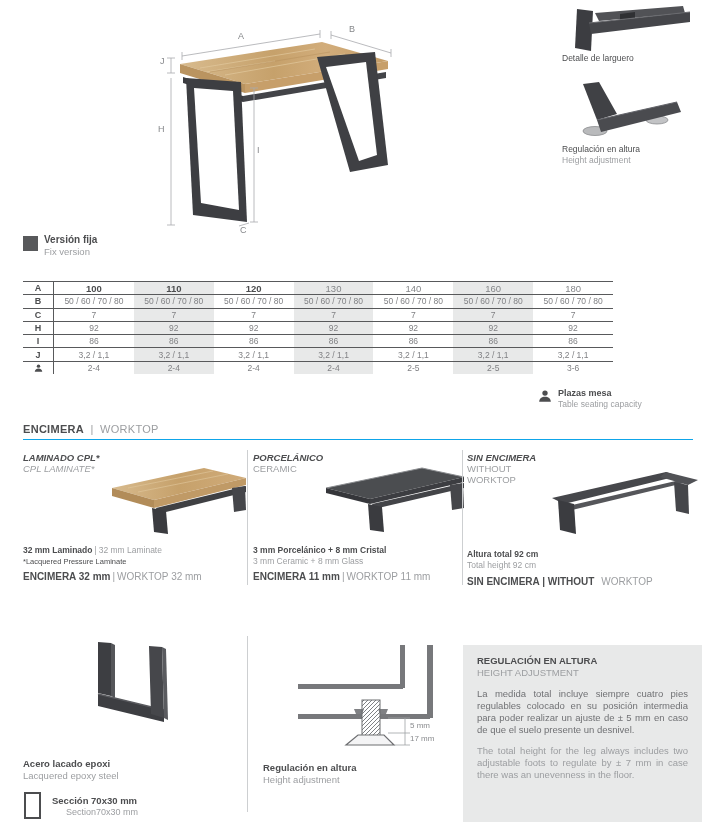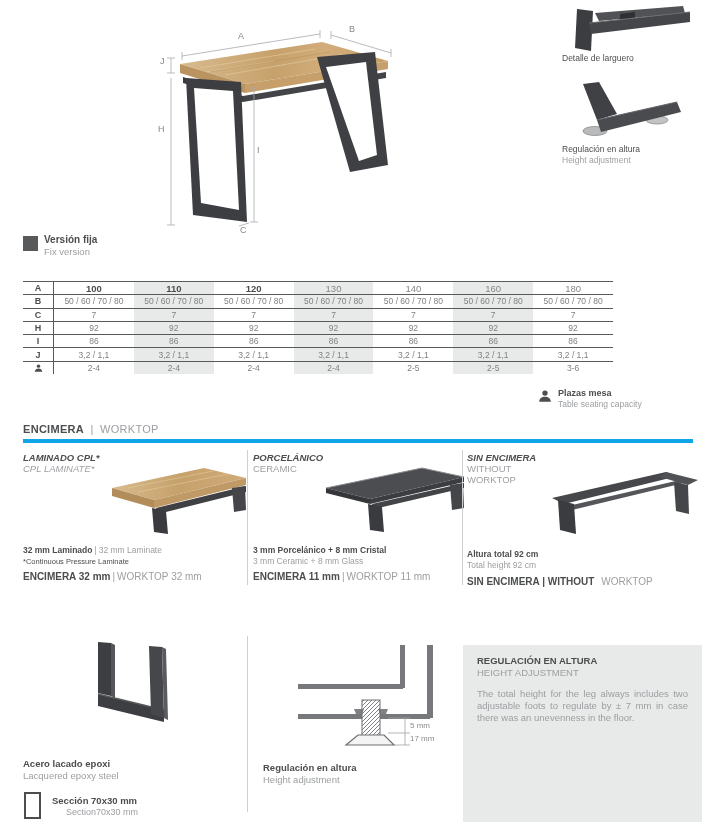--- a/index.html
+++ b/index.html
@@ -4,21 +4,21 @@
 <style>
   html,body{margin:0;padding:0;background:#fff;}
   .page{position:relative;width:707px;height:838px;background:#fff;overflow:hidden;
         font-family:"Liberation Sans", sans-serif;-webkit-font-smoothing:antialiased;}
   .abs{position:absolute;}
   .t-dark{color:#4c4d4f;}
   .t-gray{color:#9c9ea1;}
   .b{font-weight:bold;}
   .dim-label{position:absolute;font-size:9px;color:#85878a;}
   .cap{font-size:8.5px;line-height:11px;}
-  .sec-head{position:absolute;left:23px;width:670px;border-bottom:4px solid #0ea5e9;
+  .sec-head{position:absolute;left:23px;width:670px;border-bottom:1px solid #0ea5e9;
             padding-bottom:4px;font-size:11px;letter-spacing:.3px;}
   .sec-head .es{font-weight:bold;color:#4c4d4f;}
   .sec-head .sep{color:#9c9ea1;font-weight:normal;padding:0 3px;}
   .sec-head .en{color:#9c9ea1;font-weight:normal;}
   .vdiv{position:absolute;width:1px;background:#cdcfd1;}
   
   .spec{position:absolute;left:23px;top:281px;width:590px;}
   .trow{display:flex;border-top:1px solid #58595b;height:12.3px;}
   .trow .lcell{width:30px;border-right:1px solid #58595b;display:flex;align-items:center;
                justify-content:center;font-size:9px;font-weight:bold;color:#4c4d4f;}
@@ -230,21 +230,21 @@
     <polygon points="48,42 138,20 138,26 50,48" fill="#3f4043"></polygon>
     <polygon points="44,42 58,45 60,68 46,66" fill="#3a3b3f"></polygon>
     <polygon points="124,22 137,20 138,44 126,46" fill="#45464a"></polygon>
   </svg>
   <div class="abs spec-line1" style="left:23px;top:531px">
     <span class="b t-dark">ENCIMERA 32 mm</span><span class="sepc">|</span><span class="t-gray">WORKTOP 32 mm</span>
   </div>
   <div class="abs spec-line2" style="left:23px;top:545px">
     <span class="b t-dark">32 mm Laminado</span><span class="sepc">|</span><span class="t-gray">32 mm Laminate</span>
   </div>
-  <div class="abs footnote" style="left:23px;top:557px">*Continuous Pressure Laminate</div>
+  <div class="abs footnote" style="left:23px;top:557px">*Lacquered Pressure Laminate</div>
 
   <div class="vdiv" style="left:247px;top:450px;height:135px"></div>
 
   <div class="abs col-title" style="left:253px;top:452px">PORCELÁNICO</div>
   <div class="abs" style="left:253px;top:463px;font-size:9.5px;color:#9c9ea1">CERAMIC</div>
   <svg class="abs" style="left:322px;top:466px" width="145" height="68" viewBox="0 0 145 68">
     <polygon points="4,22 100,2 142,11 48,33" fill="#4b4d50"></polygon>
     <polyline points="4,22 100,2 142,11" stroke="#8b8d90" stroke-width="1" fill="none"></polyline>
     <polygon points="4,22 48,33 48,38 4,27" fill="#35363a"></polygon>
     <polygon points="48,33 142,11 142,16 48,38" fill="#3c3d41"></polygon>
@@ -316,16 +316,17 @@
     </g>
   </svg>
   <span class="abs" style="left:410px;top:721px;font-size:8px;color:#8a8c8f">5 mm</span>
   <span class="abs" style="left:410px;top:734px;font-size:8px;color:#8a8c8f">17 mm</span>
   <div class="abs b t-dark" style="left:263px;top:762px;font-size:9.5px">Regulación en altura</div>
   <div class="abs t-gray" style="left:263px;top:774px;font-size:9.5px">Height adjustment</div>
 
   <div class="info-box">
     <div class="ttl">REGULACIÓN EN ALTURA</div>
     <div class="sub">HEIGHT ADJUSTMENT</div>
+    <p class="es">La medida total incluye siempre cuatro pies regulables colocado en su posición intermedia para poder realizar un ajuste de ± 5 mm en caso de que el suelo presente un desnivel.</p>
     <p class="en">The total height for the leg always includes two adjustable foots to regulate by ± 7 mm in case there was an unevenness in the floor.</p>
   </div>
 
 </div>
 
 </body></html>

